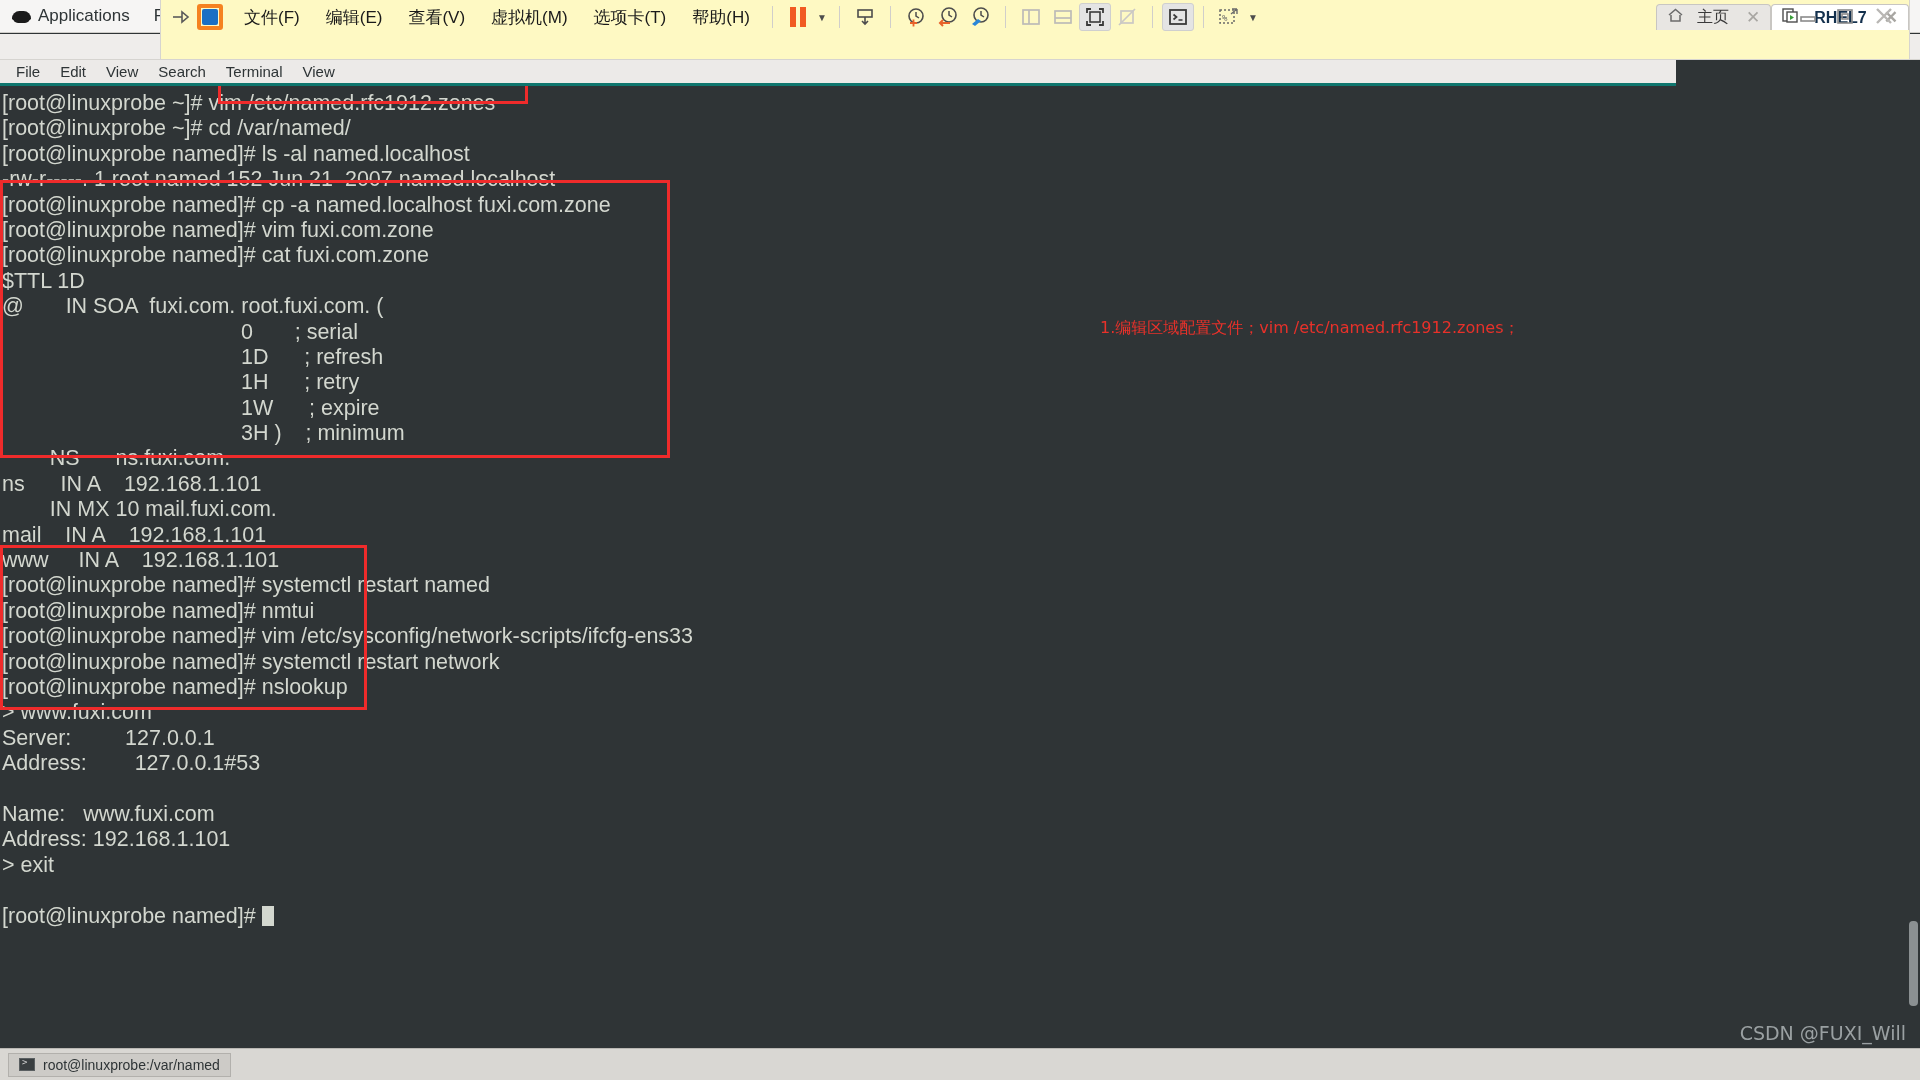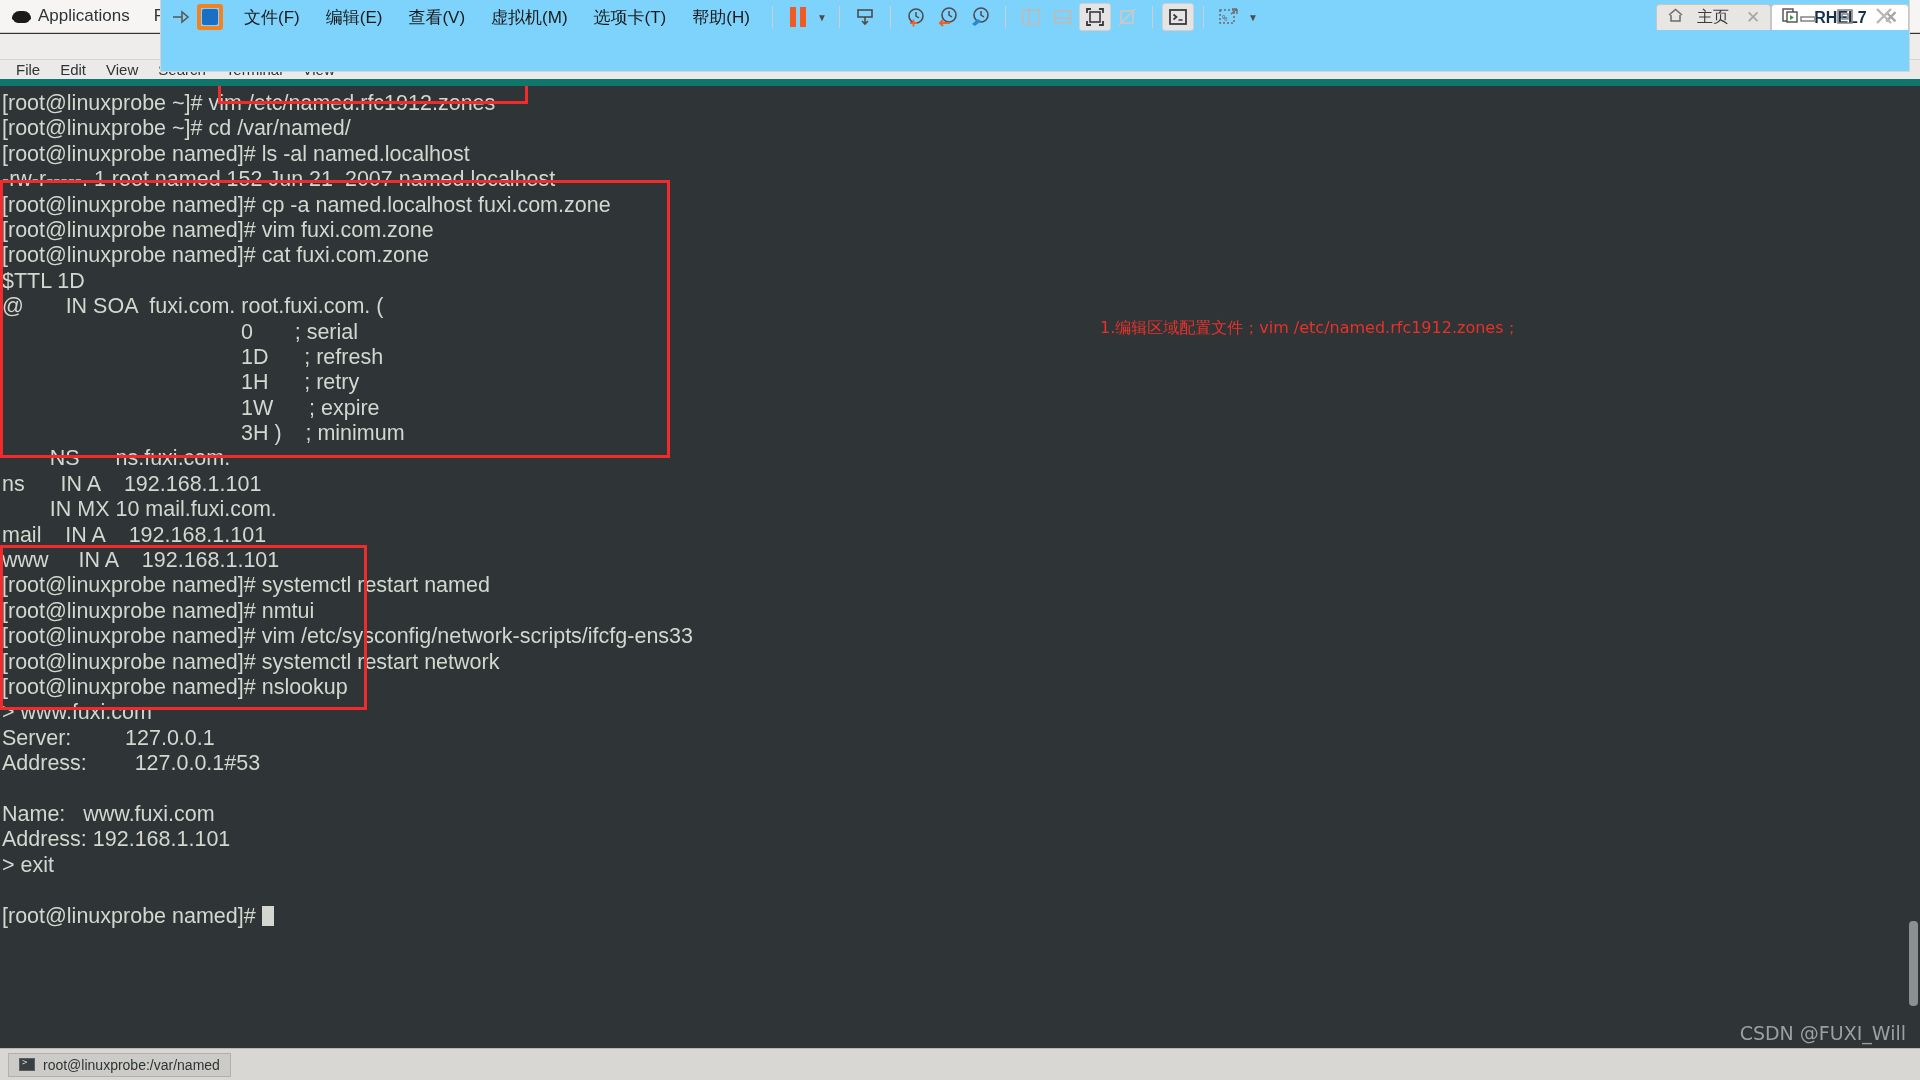--- a/index.html
+++ b/index.html
@@ -27,22 +27,22 @@
   }
   .rh-logo .brim {
     position: absolute; left: 1px; top: 11px; width: 17px; height: 5px;
     background: #1b1b1b; border-radius: 0 0 7px 7px;
   }
   .gp-right { margin-left: auto; display: flex; align-items: center; gap: 14px; padding-right: 14px; }
   .tray-icon { width: 22px; height: 22px; display: flex; align-items: center; justify-content: center; }
 
   
   #vmware-window {
-    position: absolute; top: 0; left: 160px; width: 1750px; height: 72px;
-    background: #7dd3fc;
+    position: absolute; top: 0; left: 160px; width: 1750px; height: 60px;
+    background: #fef9c3;
     border: 1px solid #d6d4d0;
     border-top: none;
     z-index: 10;
   }
   #vmware-menubar {
     display: flex; align-items: center; height: 34px;
     padding-left: 6px; gap: 0px;
     font-size: 17px; color: #1a1a1a;
   }
   .vm-pin {
@@ -81,22 +81,22 @@
     position: absolute; top: 34px; left: 0; width: 1920px; height: 26px;
     background: #efedeb; border-bottom: 1px solid #d6d4d0;
     display: flex; align-items: center; justify-content: center;
     font-size: 15px; color: #2e3436;
     z-index: 8;
   }
   #vm-inner-btns { position: absolute; right: 10px; top: 0; height: 26px; display: flex; align-items: center; gap: 26px; color: #2e3436; font-size: 15px; }
 
   
   #term-menubar {
-    position: absolute; top: 60px; left: 0; width: 1920px; height: 26px;
-    background: #eceae8; border-bottom: 7px solid #0f766e;
+    position: absolute; top: 60px; left: 0; width: 1676px; height: 26px;
+    background: #eceae8; border-bottom: 3px solid #0f766e;
     display: flex; align-items: center; padding-left: 6px;
     font-size: 15px; color: #2e3436;
     z-index: 4;
   }
   .tm-item { padding: 2px 10px; }
 
   
   #terminal {
     position: absolute; top: 86px; left: 0; width: 1920px; height: 964px;
     background: #2f3436;

